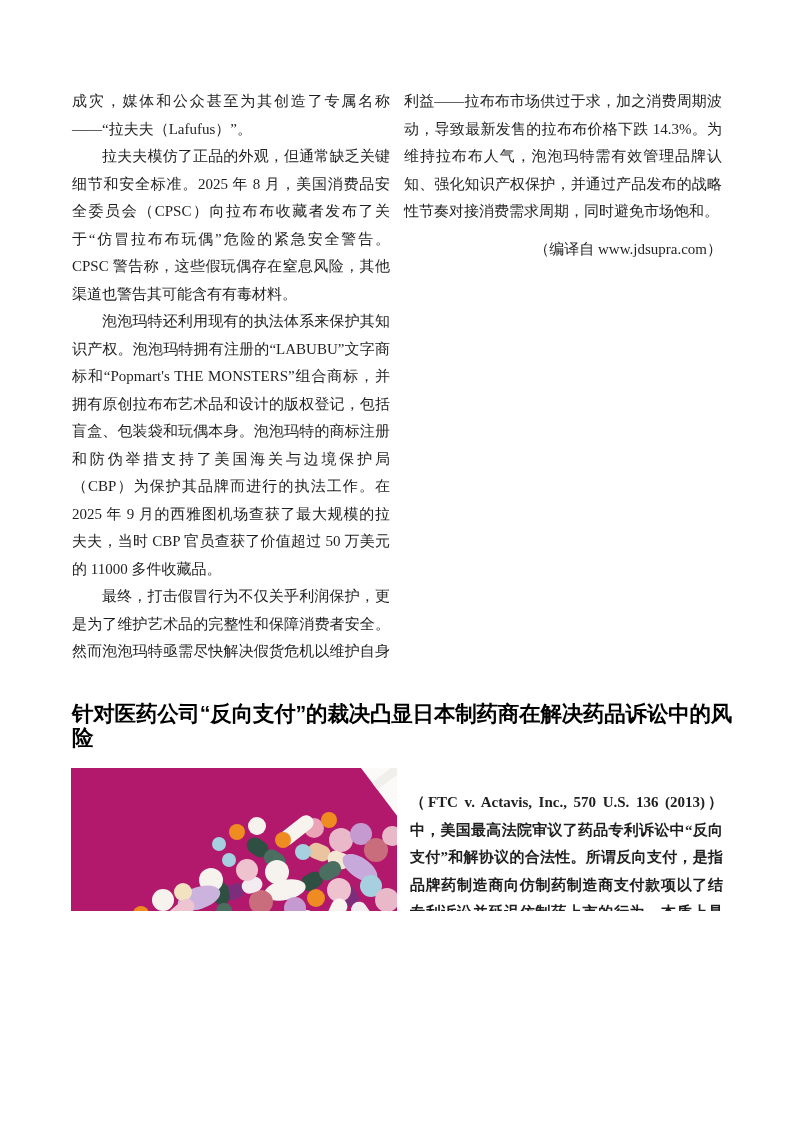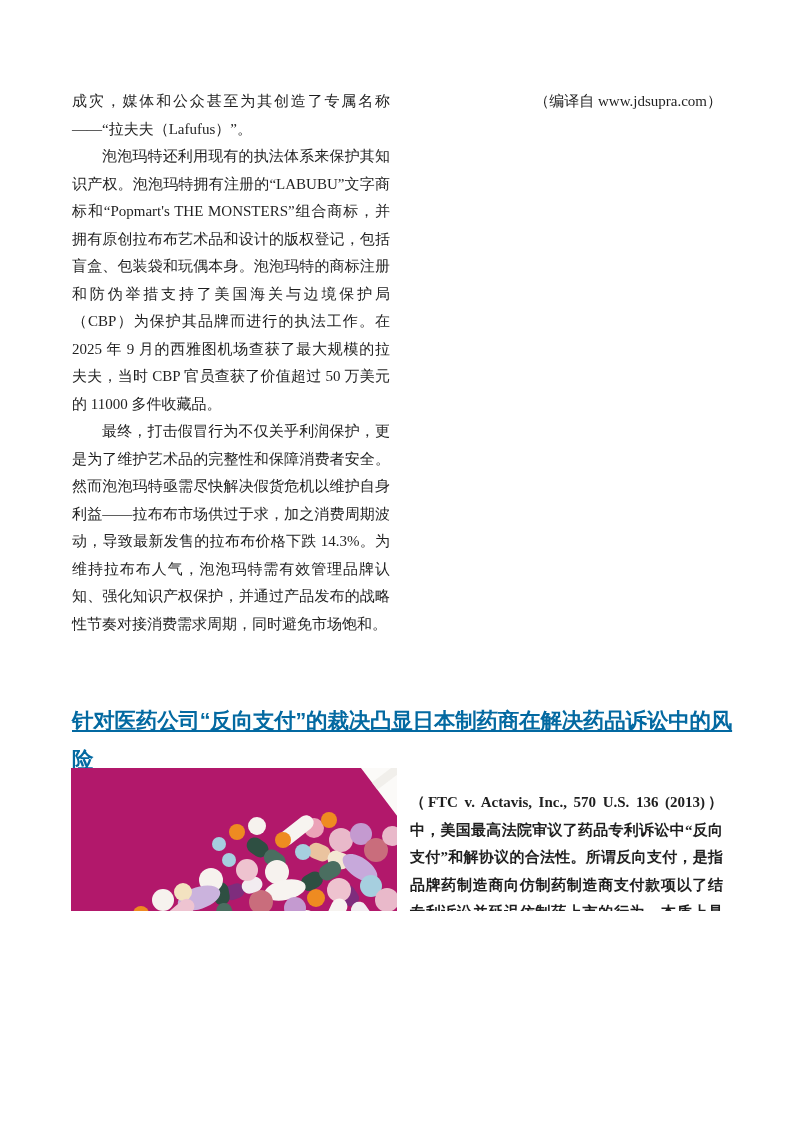--- a/index.html
+++ b/index.html
@@ -20,23 +20,22 @@
     font-size:15px;line-height:27.5px;
     text-align:justify;text-justify:inter-ideograph;
   }
   .para{margin:0;text-indent:2em;}
   .para.no-indent{text-indent:0;}
   .attribution{margin:10px 0 0 0;text-indent:0;text-align:right;}
   
   .headline{
     position:absolute;left:72px;top:702px;width:662px;margin:0;
     font-family:"Liberation Sans","DejaVu Sans",sans-serif;
-    font-weight:bold;font-size:21.5px;line-height:39px;color:#0369a1;
+    font-weight:bold;font-size:21.5px;line-height:24px;color:#000000;
     letter-spacing:-0.2px;
-    text-decoration:underline;
   }
   
   .photo-block{
     position:absolute;left:71px;top:768px;width:326px;margin:0;
   }
   .photo-block svg{display:block;}
   .photo-caption{
     margin-top:13px;text-align:center;font-size:15px;color:#1f1f1f;
     letter-spacing:1px;line-height:17px;
   }
@@ -64,20 +63,21 @@
   }
 </style>
 </head>
 <body>
 
 <div class="page">
 
   <section class="article-top">
     <div class="two-col">
       <p class="para no-indent">成灾，媒体和公众甚至为其创造了专属名称——“拉夫夫（Lafufus）”。</p>
+      <p class="para">拉夫夫模仿了正品的外观，但通常缺乏关键细节和安全标准。2025 年 8 月，美国消费品安全委员会（CPSC）向拉布布收藏者发布了关于“仿冒拉布布玩偶”危险的紧急安全警告。CPSC 警告称，这些假玩偶存在窒息风险，其他渠道也警告其可能含有有毒材料。</p>
       <p class="para">泡泡玛特还利用现有的执法体系来保护其知识产权。泡泡玛特拥有注册的“LABUBU”文字商标和“Popmart's THE MONSTERS”组合商标，并拥有原创拉布布艺术品和设计的版权登记，包括盲盒、包装袋和玩偶本身。泡泡玛特的商标注册和防伪举措支持了美国海关与边境保护局（CBP）为保护其品牌而进行的执法工作。在 2025 年 9 月的西雅图机场查获了最大规模的拉夫夫，当时 CBP 官员查获了价值超过 50 万美元的 11000 多件收藏品。</p>
       <p class="para">最终，打击假冒行为不仅关乎利润保护，更是为了维护艺术品的完整性和保障消费者安全。然而泡泡玛特亟需尽快解决假货危机以维护自身利益——拉布布市场供过于求，加之消费周期波动，导致最新发售的拉布布价格下跌 14.3%。为维持拉布布人气，泡泡玛特需有效管理品牌认知、强化知识产权保护，并通过产品发布的战略性节奏对接消费需求周期，同时避免市场饱和。</p>
       <p class="attribution">（编译自 www.jdsupra.com）</p>
     </div>
   </section>
 
   <h1 class="headline">针对医药公司“反向支付”的裁决凸显日本制药商在解决药品诉讼中的风险</h1>
 
   <figure class="photo-block">
     <svg width="326" height="177" viewBox="0 0 326 177" aria-hidden="true">

